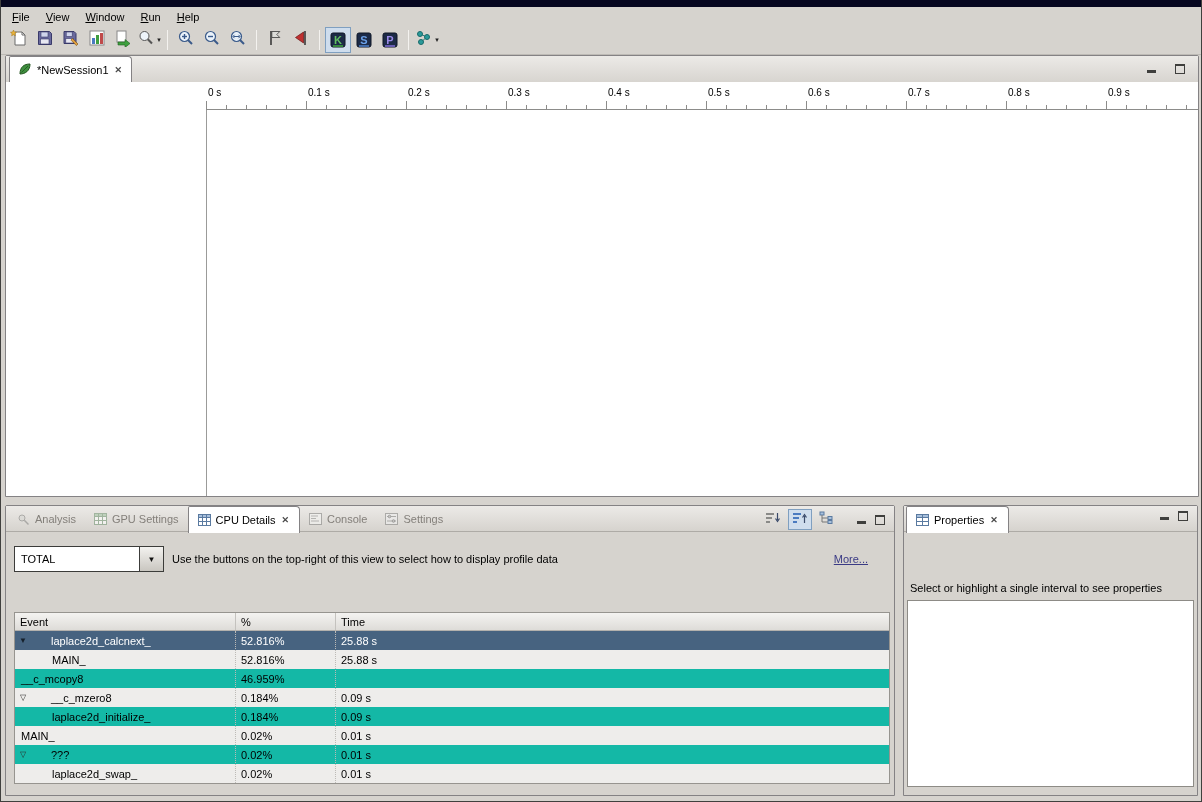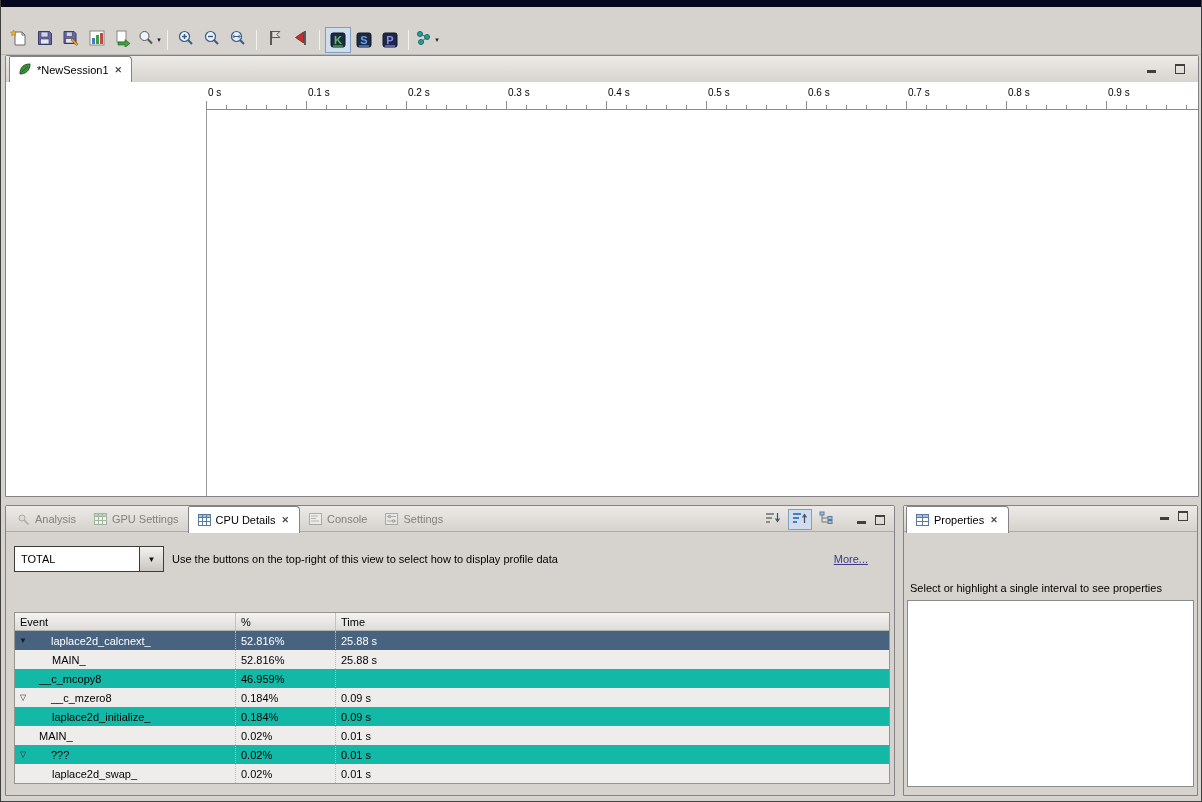--- a/index.html
+++ b/index.html
@@ -92,35 +92,42 @@
   .colsep { position:absolute; top:0; bottom:0; width:1px; border-left:1px dotted #bcbab6; z-index:3; }
   .trow { display:flex; height:19px; align-items:center; position:relative; }
   .trow.alt { background:#eeedeb; }
   .trow.selected { background:#476380; color:#fff; }
   .cell-event { width:221px; display:flex; align-items:center; height:100%; }
   .cell-pct { width:100px; padding-left:5px; }
   .cell-time { flex:1; padding-left:5px; }
   .exp { width:10px; margin-left:3px; font-size:8px; color:#2e2e2c; text-align:center; line-height:19px; }
   .trow.selected .exp { color:#15202b; }
   .lbl-exp { margin-left:23px; }
-  .lbl-l0 { margin-left:24px; }
+  .lbl-l0 { margin-left:6px; }
   .lbl-l1 { margin-left:37px; }
 
   .props-hint { position:absolute; left:6px; top:50px; padding-right:4px; }
   .props-box { position:absolute; left:3px; top:68px; right:3px; bottom:8px; background:#fff; border:1px solid #8d8b86; }
 
   .ksp { display:flex; align-items:center; justify-content:center; }
 </style>
 </head>
 <body>
 
 <div id="app">
 
   <div class="titlebar"></div>
 
+  <div class="menubar">
+    <span class="menu-item">File</span>
+    <span class="menu-item">View</span>
+    <span class="menu-item">Window</span>
+    <span class="menu-item">Run</span>
+    <span class="menu-item">Help</span>
+  </div>
 
   <div class="toolbar">
     <button class="tbtn">
       <span><svg width="18" height="18" viewBox="0 0 18 18">
             <path d="M5 3 h7 l3 3 v10 h-10 z" fill="#fff" stroke="#6a6a6a"></path>
             <path d="M12 3 v3 h3" fill="none" stroke="#6a6a6a"></path>
             <polygon points="3.5,1 4.4,3 6.5,3.3 4.9,4.7 5.4,6.8 3.5,5.7 1.6,6.8 2.1,4.7 0.5,3.3 2.6,3" fill="#e8b33d" stroke="#a07010" stroke-width="0.5"></polygon>
           </svg></span>
     </button>
     <button class="tbtn">

